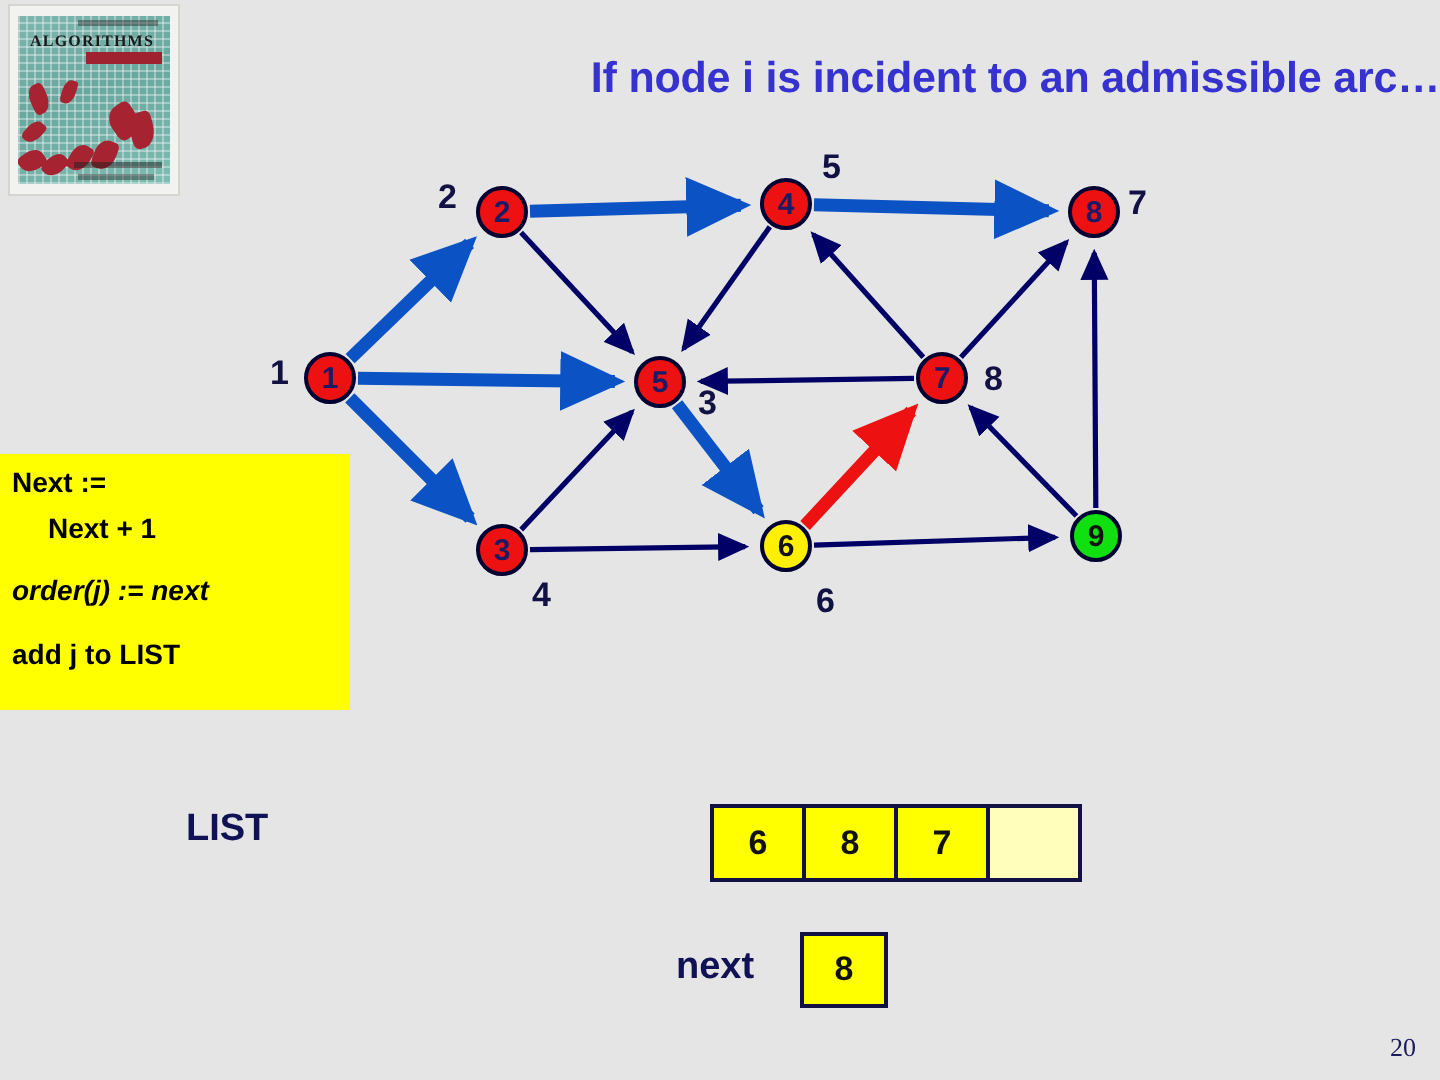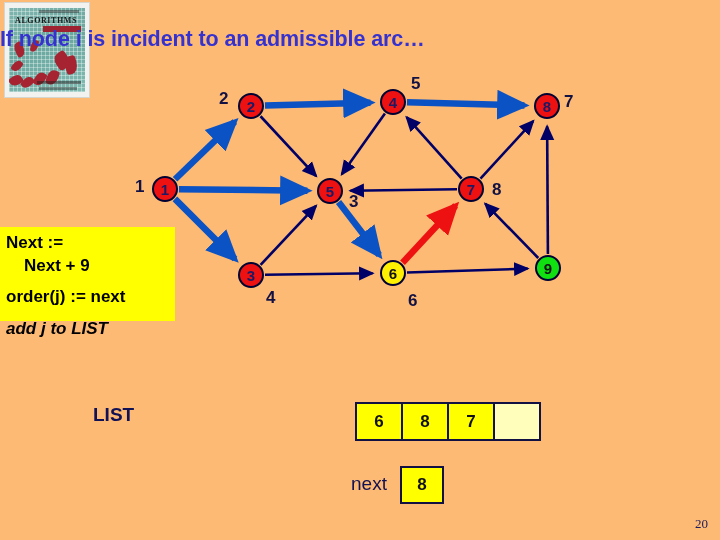--- a/index.html
+++ b/index.html
@@ -12,21 +12,21 @@
     background: #cdeaf9;
     font-family: "Liberation Sans", sans-serif;
     overflow: hidden;
     position: relative;
   }
   #slide {
     position: absolute;
     left: 0; top: 0;
     width: 720px;
     height: 540px;
-    background: #fdba74;
+    background: #e5e5e5;
   }
 
   
   .book-thumb {
     position: absolute;
     left: 4px; top: 2px;
     width: 86px; height: 96px;
     background: #f2f2f0;
     border: 1px solid #d6d6d0;
     box-sizing: border-box;
@@ -81,44 +81,44 @@
     left: 30px; bottom: 2px;
     width: 38px; height: 3px;
     background: rgba(30,30,30,.4);
   }
 
   
   .slide-title {
     position: absolute;
     left: 0; top: 27px;
     width: 720px;
-    text-align: left;
+    text-align: right;
     font-size: 21.5px;
     font-weight: bold;
     color: #3632cf;
     letter-spacing: -0.1px;
     white-space: nowrap;
   }
 
   
   .code-box {
     position: absolute;
     left: 0px; top: 227px;
-    width: 175px; height: 94px;
+    width: 175px; height: 128px;
     background: #ffff00;
     color: #000000;
     font-weight: bold;
-    font-size: 17px;
+    font-size: 14px;
     box-sizing: border-box;
   }
   .code-line { position: absolute; white-space: nowrap; }
   .cl1 { left: 6px;  top: 6px; }
   .cl2 { left: 24px; top: 29px; }
-  .cl3 { left: 6px;  top: 60px; }
-  .cl4 { left: 6px;  top: 92px; font-style: italic; }
+  .cl3 { left: 6px;  top: 60px; font-style: italic; }
+  .cl4 { left: 6px;  top: 92px; }
 
   
   #graph {
     position: absolute;
     left: 0; top: 0;
     width: 720px; height: 540px;
     pointer-events: none;
   }
   .node {
     position: absolute;
@@ -170,23 +170,23 @@
     justify-content: center;
     font-size: 17px;
     font-weight: bold;
     color: #111111;
   }
   .cell:first-child { margin-left: 0; }
   .cell.empty { background: #ffffbb; }
 
   .next-label {
     position: absolute;
-    left: 351px; top: 473px;
+    left: 338px; top: 473px;
     font-size: 19px;
-    font-weight: normal;
+    font-weight: bold;
     color: #111155;
   }
   .next-box {
     position: absolute;
     left: 400px; top: 466px;
     width: 44px; height: 38px;
     border: 2px solid #111144;
     box-sizing: border-box;
     background: #ffff00;
     display: flex;
@@ -226,21 +226,21 @@
       <div class="shrimp" style="left:38px; top:62px; width:11px; height:15px; transform:rotate(20deg);"></div>
       <div class="book-authors"></div>
       <div class="book-authors2"></div>
     </div>
   </div>
 
   <div class="slide-title">If node i is incident to an admissible arc…</div>
 
   <div class="code-box">
     <div class="code-line cl1">Next :=</div>
-    <div class="code-line cl2">Next + 9</div>
+    <div class="code-line cl2">Next + 1</div>
     <div class="code-line cl3">order(j) := next</div>
     <div class="code-line cl4">add j to LIST</div>
   </div>
 
   <svg id="graph" viewBox="0 0 720 540">
     <defs>
       <marker id="ah-navy" markerWidth="6" markerHeight="6" refX="5.2" refY="3" orient="auto">
         <path d="M0,0.3 L6,3 L0,5.7 z" fill="#000066"></path>
       </marker>
       <marker id="ah-blue" markerWidth="5" markerHeight="5" refX="4.2" refY="2.5" orient="auto">

